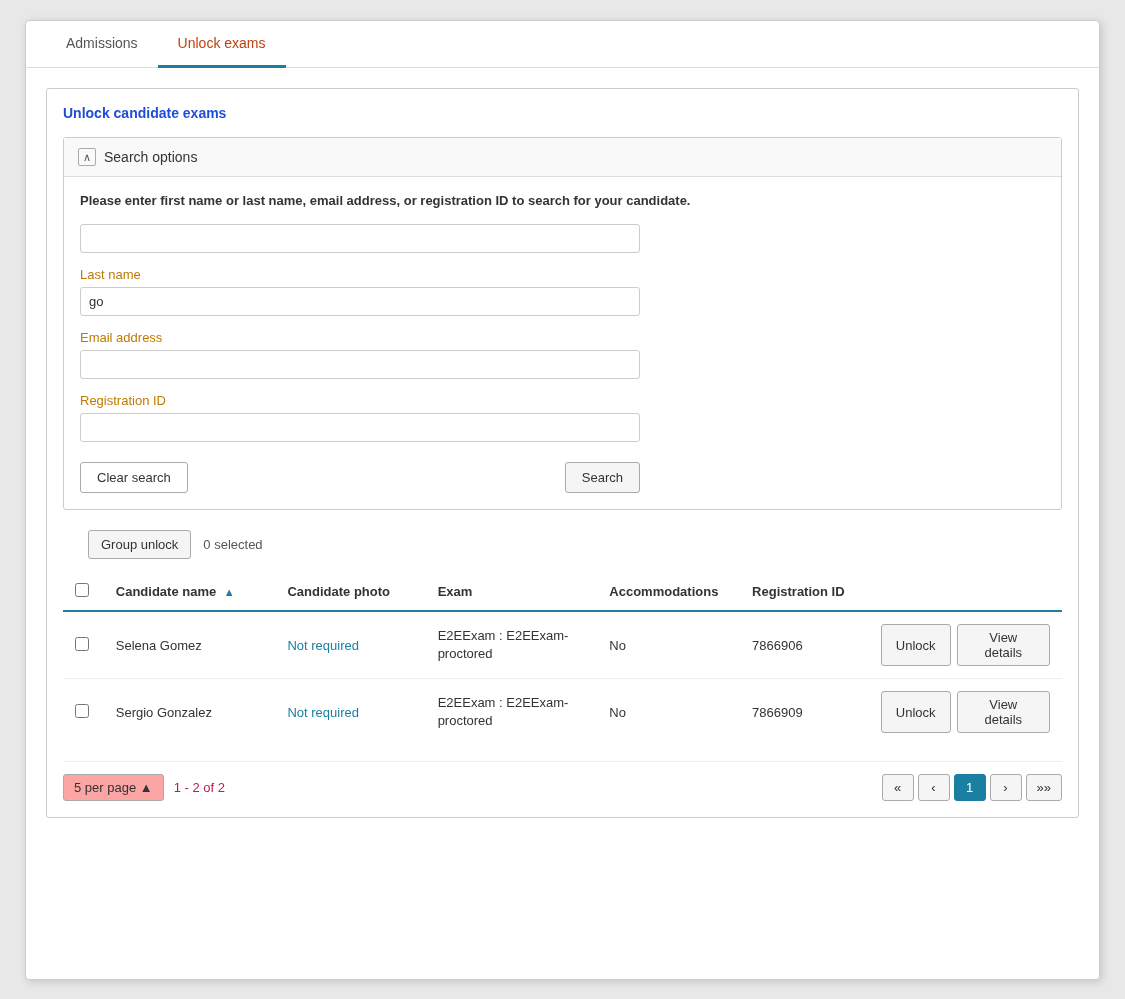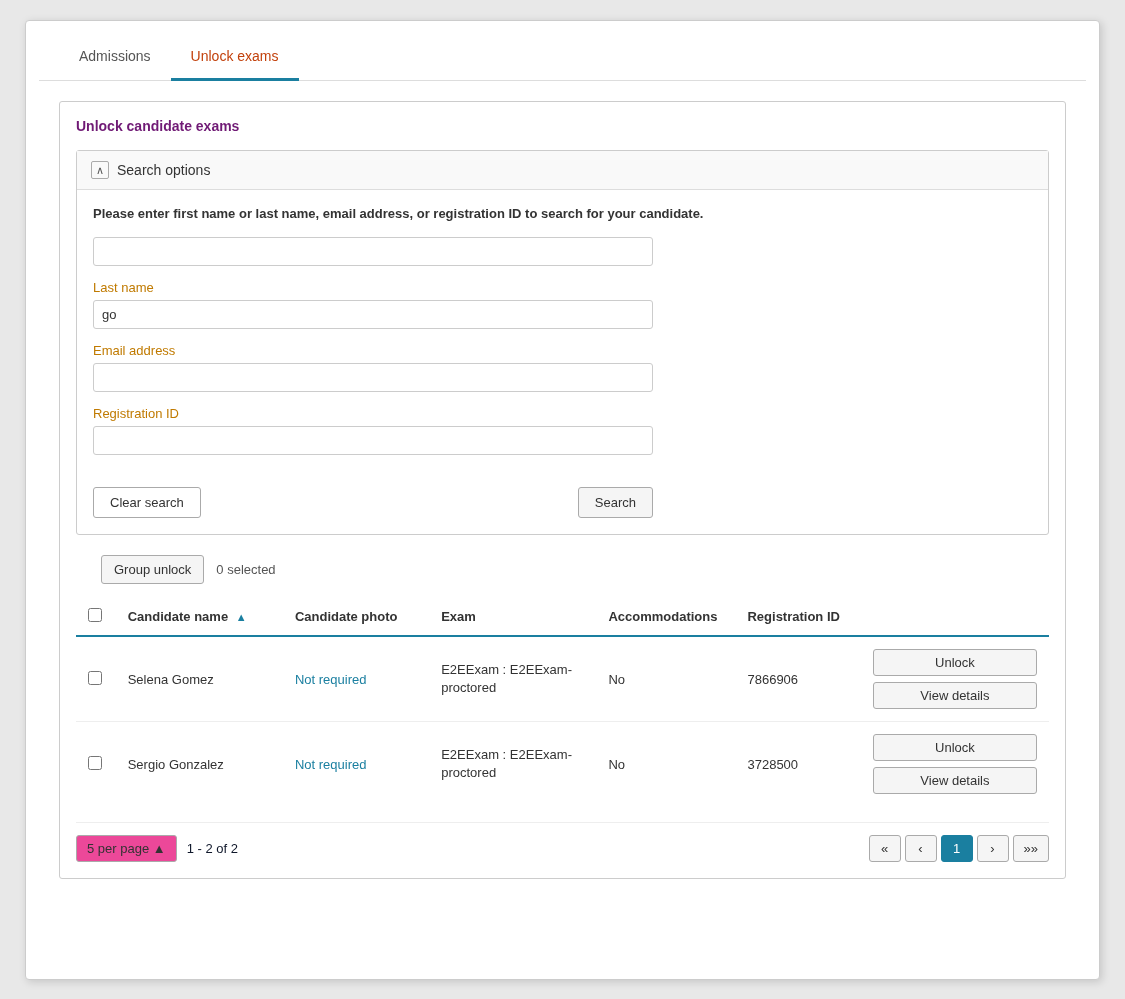--- a/index.html
+++ b/index.html
@@ -12,21 +12,21 @@
       align-items: center;
       min-height: 100vh;
       padding: 20px;
     }
     .window {
       background: #fff;
       border: 1px solid #ccc;
       border-radius: 4px;
       width: 1075px;
       min-height: 960px;
-      padding: 13px;
+      padding: 0;
       box-shadow: 2px 2px 8px rgba(0,0,0,0.15);
     }
     
     .tabs {
       display: flex;
       border-bottom: 1px solid #ddd;
       padding: 0 20px;
     }
     .tab {
       padding: 14px 20px;
@@ -45,21 +45,21 @@
     .main-content {
       padding: 20px;
     }
     .section-card {
       border: 1px solid #ccc;
       border-radius: 3px;
       padding: 16px;
     }
     .section-title {
       font-size: 14px;
-      color: #701a75;
+      color: #1d4ed8;
       font-weight: bold;
       margin-bottom: 16px;
     }
     
     .search-options-box {
       border: 1px solid #ccc;
       border-radius: 3px;
       margin-bottom: 20px;
     }
     .search-options-header {
@@ -112,21 +112,21 @@
       border-radius: 3px;
       font-size: 13px;
       color: #333;
       outline: none;
     }
     .search-buttons {
       display: flex;
       justify-content: space-between;
       align-items: center;
       max-width: 560px;
-      margin-top: 32px;
+      margin-top: 20px;
     }
     .btn {
       padding: 7px 16px;
       border: 1px solid #ccc;
       border-radius: 3px;
       background: #f5f5f5;
       color: #333;
       font-size: 13px;
       cursor: pointer;
     }
@@ -204,21 +204,20 @@
     .not-required {
       color: #1a7fa0;
     }
     .exam-text {
       color: #333;
       line-height: 1.4;
     }
     .row-actions {
       display: flex;
       gap: 6px;
-      flex-direction: column;
     }
     .btn-unlock {
       padding: 5px 14px;
       border: 1px solid #aaa;
       border-radius: 3px;
       background: #f5f5f5;
       font-size: 13px;
       cursor: pointer;
       color: #333;
     }
@@ -242,28 +241,28 @@
     }
     .pagination-left {
       display: flex;
       align-items: center;
       gap: 10px;
     }
     .per-page-btn {
       padding: 5px 10px;
       border: 1px solid #aaa;
       border-radius: 3px;
-      background: #ec4899;
+      background: #fca5a5;
       font-size: 13px;
       cursor: pointer;
       color: #333;
     }
     .page-info {
       font-size: 13px;
-      color: #0f172a;
+      color: #be185d;
     }
     .pagination-right {
       display: flex;
       gap: 4px;
     }
     .page-btn {
       padding: 5px 10px;
       border: 1px solid #aaa;
       border-radius: 3px;
       background: #f5f5f5;
@@ -384,21 +383,21 @@
               <input type="checkbox" style="">
             </td>
             <td>Sergio Gonzalez</td>
             <td>
               <span class="not-required">Not required</span>
             </td>
             <td>
               <span class="exam-text">E2EExam : E2EExam-proctored</span>
             </td>
             <td>No</td>
-            <td>3728500</td>
+            <td>7866909</td>
             <td>
               <div class="row-actions">
                 <button class="btn-unlock">Unlock</button>
                 <button class="btn-view-details">View details</button>
               </div>
             </td>
           </tr>
         </tbody>
       </table>
 

